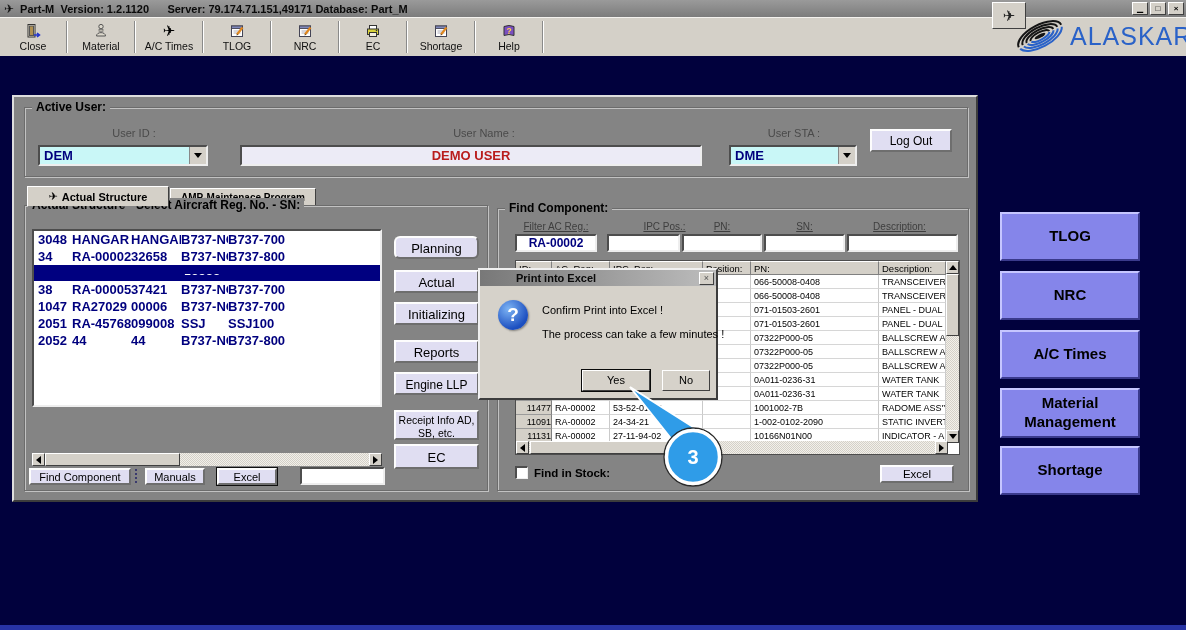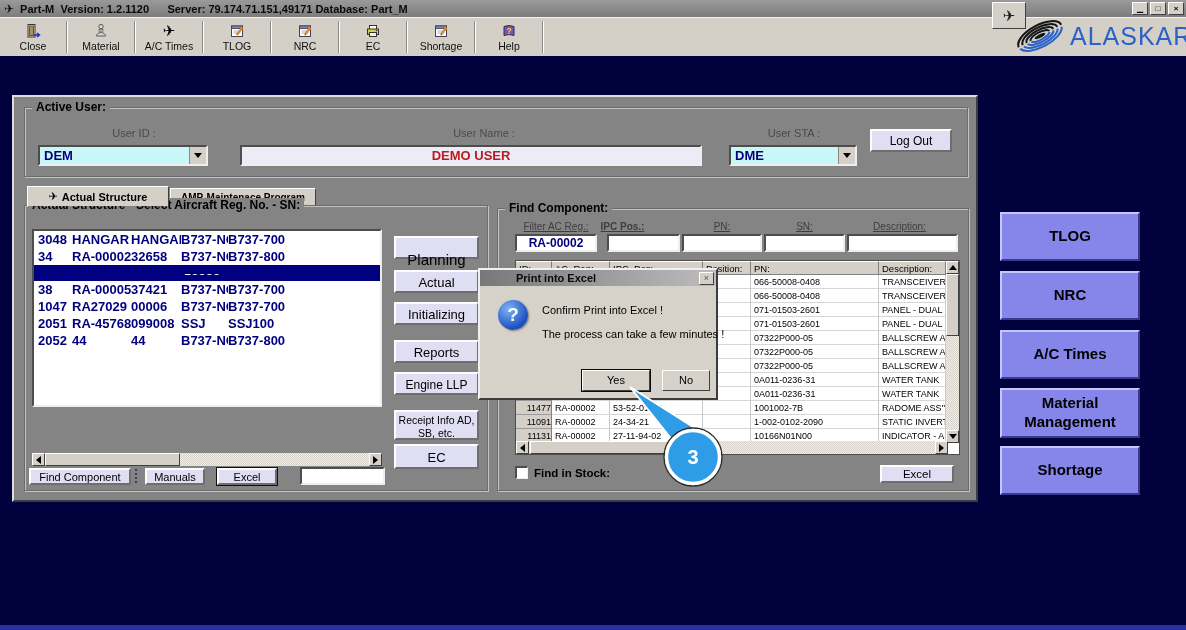--- a/index.html
+++ b/index.html
@@ -331,33 +331,33 @@
           <span class="ar-r"></span>
         </div>
     </div>
 
     <div class="btn" style="left:15px;top:371px;width:102px;height:17px;font-size:11px;padding-top:1px;">Find Component</div>
     <div class="grip" style="left:121px;top:372px;height:14px;"></div>
     <div class="btn" style="left:131px;top:371px;width:60px;height:17px;font-size:11px;padding-top:1px;">Manuals</div>
     <div class="btn" style="left:203px;top:371px;width:60px;height:17px;font-size:11px;padding-top:1px;outline:1.5px solid #101010;">Excel</div>
     <div class="whitebox" style="left:286px;top:370px;width:85px;height:18px;"></div>
 
-    <div class="btn" style="left:380px;top:139px;width:85px;height:23px;font-size:15px;padding-top:13px;">Planning</div>
+    <div class="btn" style="left:380px;top:139px;width:85px;height:23px;font-size:13px;padding-top:3px;border-radius:6px;">Planning</div>
     <div class="btn" style="left:380px;top:173px;width:85px;height:23px;font-size:13px;padding-top:3px;">Actual</div>
     <div class="btn" style="left:380px;top:205px;width:85px;height:23px;font-size:13px;padding-top:3px;">Initializing</div>
     <div class="btn" style="left:380px;top:243px;width:85px;height:23px;font-size:13px;padding-top:3px;">Reports</div>
     <div class="btn" style="left:380px;top:275px;width:85px;height:23px;font-size:12px;padding-top:4px;">Engine LLP</div>
     <div class="btn" style="left:380px;top:313px;width:85px;height:30px;font-size:10.5px;padding-top:2px;line-height:1.2;">Receipt Info AD, SB, etc.</div>
     <div class="btn" style="left:380px;top:347px;width:85px;height:25px;font-size:13px;padding-top:4px;">EC</div>
 
     <div class="group" style="left:483px;top:111px;width:472px;height:283px;"></div>
     <span class="gh" style="left:491px;top:104px;">Find Component:</span>
 
     <div class="flabel" style="left:495px;top:124px;width:94px;">Filter AC Reg.:</div>
-    <div class="flabel" style="left:566px;top:124px;width:85px;font-weight:bold;">IPC Pos.:</div>
+    <div class="flabel" style="left:608px;top:124px;width:85px;">IPC Pos.:</div>
     <div class="flabel" style="left:662px;top:124px;width:92px;">PN:</div>
     <div class="flabel" style="left:744px;top:124px;width:93px;">SN:</div>
     <div class="flabel" style="left:827px;top:124px;width:117px;">Description:</div>
     <div class="whitebox" style="left:501px;top:137px;width:82px;height:18px;font-size:12px;font-weight:bold;color:#00007e;text-align:center;">RA-00002</div>
     <div class="whitebox" style="left:593px;top:137px;width:73px;height:18px;"></div>
     <div class="whitebox" style="left:668px;top:137px;width:80px;height:18px;"></div>
     <div class="whitebox" style="left:750px;top:137px;width:81px;height:18px;"></div>
     <div class="whitebox" style="left:833px;top:137px;width:111px;height:18px;"></div>
 
     <div id="fctable">

